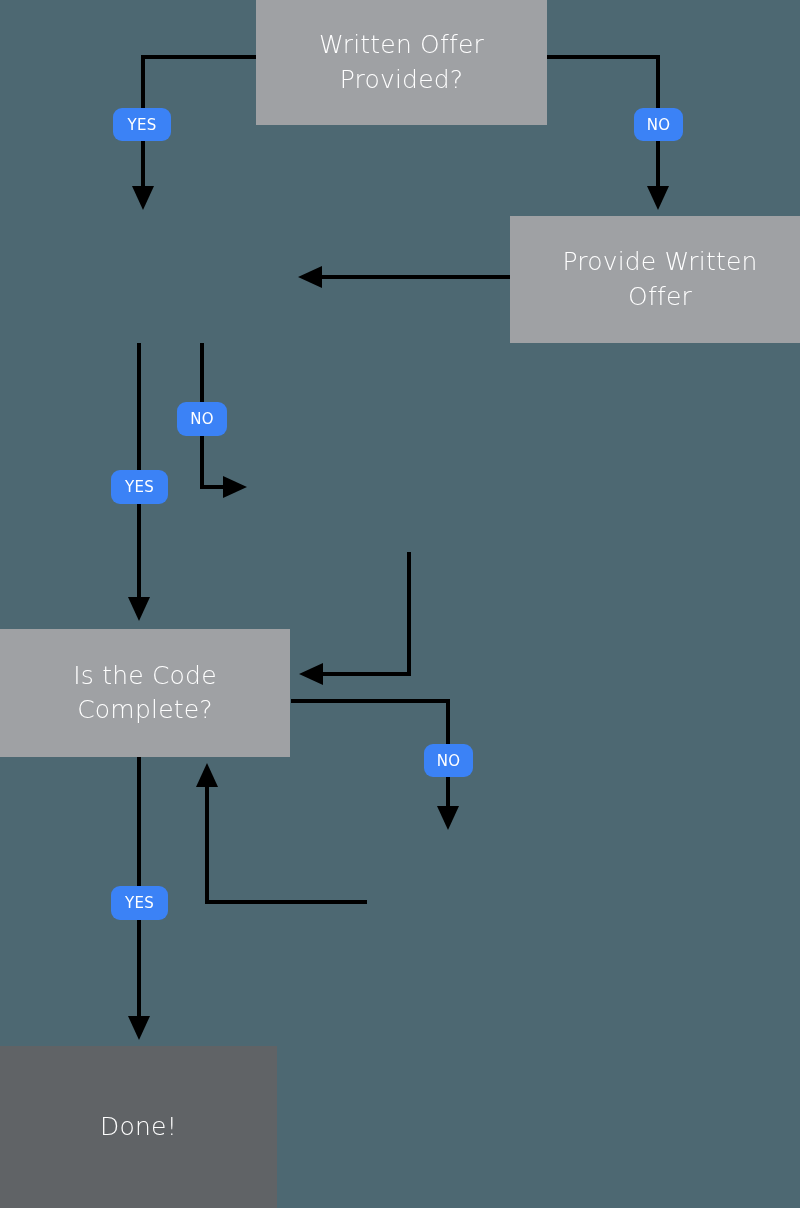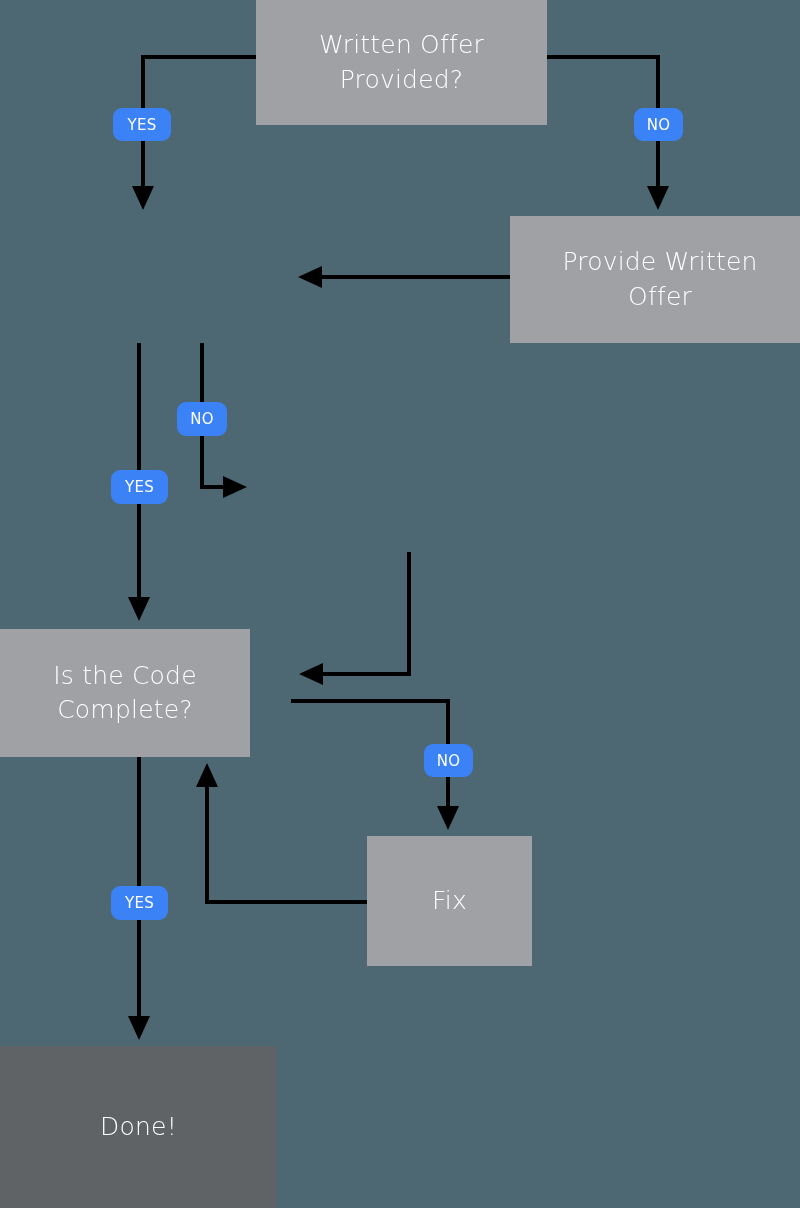--- a/index.html
+++ b/index.html
@@ -100,24 +100,23 @@
   </svg>
 
   <div class="node node-process" style="left:256px; top:0px; width:291px; height:125px;">Written Offer
 Provided?</div>
 
 
   <div class="node node-process" style="left:510px; top:216px; width:300px; height:127px;">Provide Written
 Offer</div>
 
 
-  <div class="node node-process" style="left:0px; top:629px; width:250px; height:128px;">Is the Code
+  <div class="node node-process" style="left:0px; top:629px; width:290px; height:128px;">Is the Code
 Complete?</div>
 
-  <div class="node node-process" style="left:367px; top:836px; width:165px; height:130px;">Fix</div>
 
   <div class="node node-terminal" style="left:0px; top:1046px; width:277px; height:162px;">Done!</div>
 
   <div class="edge-label" style="left:113px; top:108px; width:58px; height:33px;">YES</div>
 
   <div class="edge-label" style="left:634px; top:108px; width:49px; height:33px;">NO</div>
 
   <div class="edge-label" style="left:177px; top:402px; width:50px; height:34px;">NO</div>
 
   <div class="edge-label" style="left:111px; top:470px; width:57px; height:34px;">YES</div>

